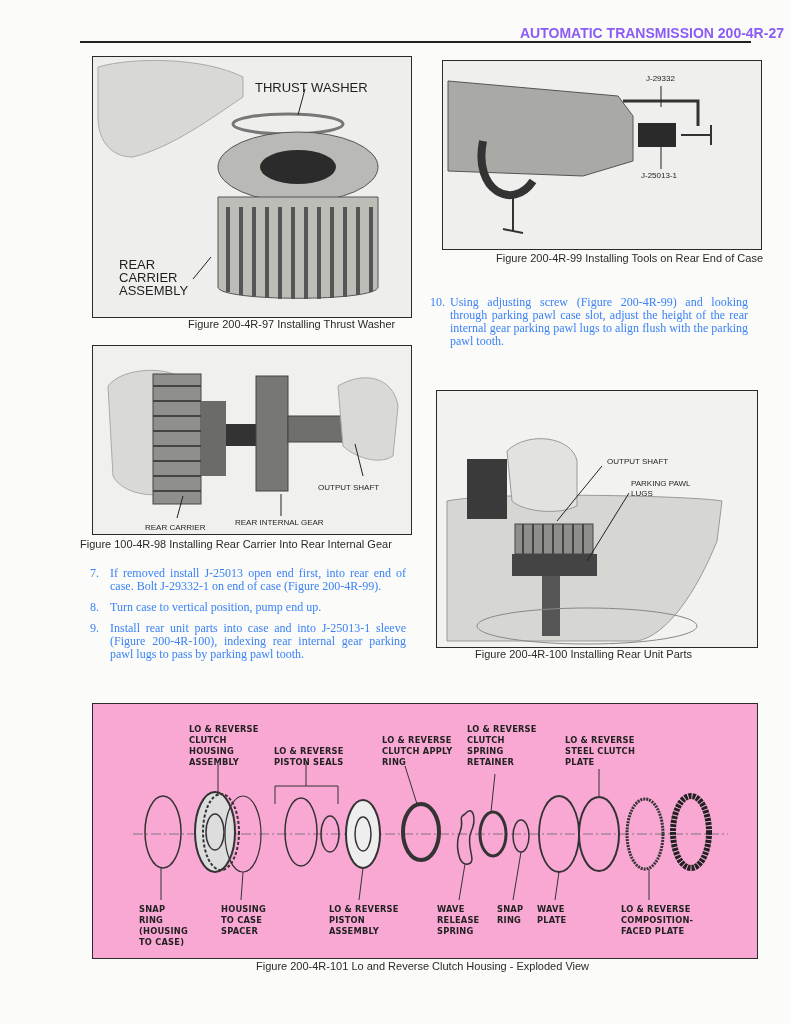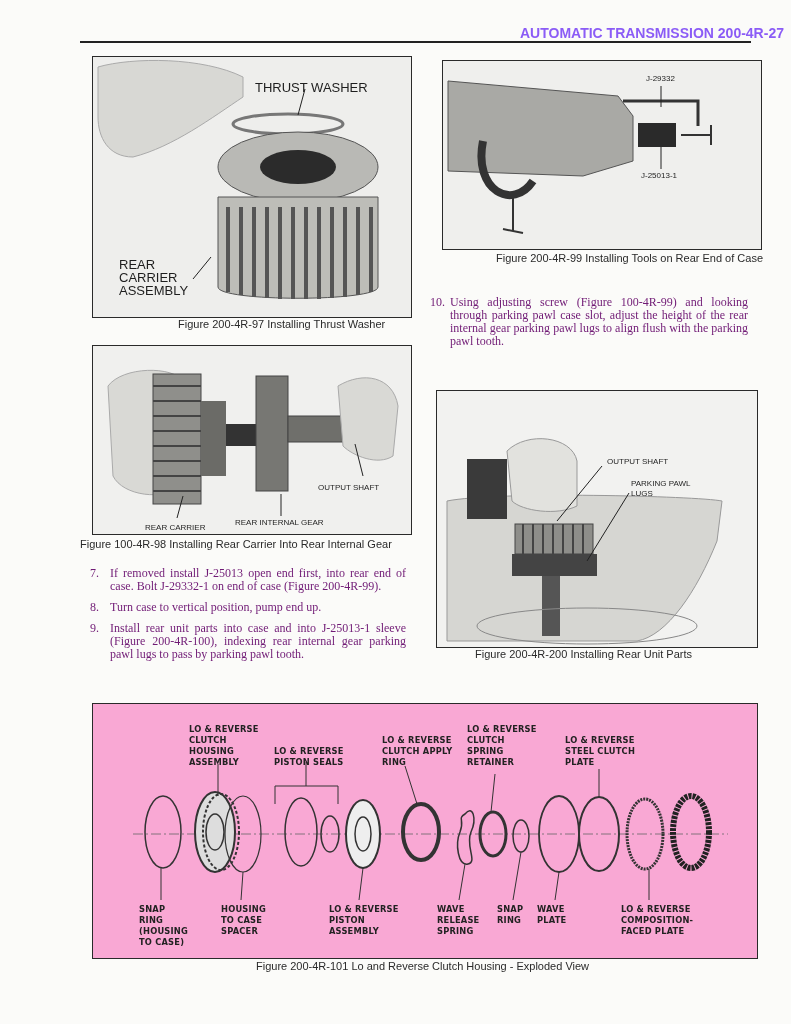--- a/index.html
+++ b/index.html
@@ -15,21 +15,21 @@
   .header-title { left: 520px; top: 25px; font-size: 14px; font-weight: bold; color: #8b5cf6; }
   .header-rule { left: 80px; top: 41px; width: 671px; height: 2px; background: #222; }
 
   .fig-box { border: 1.5px solid #2a2a2a; background: #84cc16; overflow: hidden; margin-left: 12px; }
   .caption { font-size: 11px; color: #2a2a2a; white-space: nowrap; }
 
   .photo-label { font-size: 13px; color: #1e1e1e; line-height: 13px; white-space: pre; }
   .photo-label.small { font-size: 8px; line-height: 10px; }
   .diag-label { font-size: 8.3px; line-height: 11px; white-space: pre; color: #222; }
 
-  .step { font-size: 12px; line-height: 13px; text-align: justify; color: #701a75; }
+  .step { font-size: 12px; line-height: 13px; text-align: justify; color: #3b82f6; }
   .step .num { position: absolute; left: 0; top: 0; }
   .step .txt { margin-left: 20px; display: block; }
 
   svg { display: block; }
 </style>
 </head>
 <body>
 
 <div class="abs header-title sans">AUTOMATIC TRANSMISSION  200-4R-27</div>
 <div class="abs header-rule"></div>
@@ -61,21 +61,21 @@
         <line x1="278" y1="150" x2="278" y2="235"></line>
     </g>
     <line x1="212" y1="32" x2="205" y2="58" stroke="#222" stroke-width="1"></line>
     <line x1="100" y1="222" x2="118" y2="200" stroke="#222" stroke-width="1"></line>
   </svg>
   <div class="abs photo-label sans" style="left:162px;top:24px;">THRUST WASHER</div>
   <div class="abs photo-label sans" style="left:26px;top:201px;">REAR
 CARRIER
 ASSEMBLY</div>
 </div>
-<div class="abs caption sans" style="left:130px;top:318px;padding-left:48px;">Figure 200-4R-97 Installing Thrust Washer</div>
+<div class="abs caption sans" style="left:140px;top:318px;padding-left:48px;">Figure 200-4R-97 Installing Thrust Washer</div>
 
 <div class="abs fig-box" style="left:430px;top:60px;width:318px;height:188px;">
   <svg width="318" height="188">
     <rect width="318" height="188" fill="#efefed"></rect>
     <path d="M5,20 L175,35 L190,55 L190,100 L140,115 L5,110 Z" fill="#a9a9a5" stroke="#555"></path>
     <rect x="195" y="62" width="38" height="24" fill="#2a2a2a"></rect>
     <path d="M180,40 L255,40 L255,65" fill="none" stroke="#333" stroke-width="3"></path>
     <line x1="238" y1="74" x2="268" y2="74" stroke="#333" stroke-width="2"></line>
     <line x1="268" y1="64" x2="268" y2="84" stroke="#333" stroke-width="2"></line>
     <path d="M40,80 C30,130 70,150 90,120" fill="none" stroke="#333" stroke-width="8"></path>
@@ -84,21 +84,21 @@
     <line x1="218" y1="25" x2="218" y2="46" stroke="#222" stroke-width="1"></line>
     <line x1="218" y1="86" x2="218" y2="108" stroke="#222" stroke-width="1"></line>
   </svg>
   <div class="abs photo-label small sans" style="left:203px;top:13px;">J-29332</div>
   <div class="abs photo-label small sans" style="left:198px;top:110px;">J-25013-1</div>
 </div>
 <div class="abs caption sans" style="left:452px;top:252px;padding-left:44px;">Figure 200-4R-99 Installing Tools on Rear End of Case</div>
 
 <div class="abs step" style="left:430px;top:296px;width:318px;">
   <span class="num">10.</span>
-  <span class="txt">Using adjusting screw (Figure 100-4R-99) and looking through parking pawl case slot, adjust the height of the rear internal gear parking pawl lugs to align flush with the parking pawl tooth.</span>
+  <span class="txt">Using adjusting screw (Figure 200-4R-99) and looking through parking pawl case slot, adjust the height of the rear internal gear parking pawl lugs to align flush with the parking pawl tooth.</span>
 </div>
 
 <div class="abs fig-box" style="left:80px;top:345px;width:318px;height:188px;">
   <svg width="318" height="188">
     <rect width="318" height="188" fill="#f0f0ee"></rect>
     <path d="M15,40 C30,20 80,20 90,35 L90,140 C70,155 30,150 20,130 Z" fill="#d9d9d5" stroke="#aaa"></path>
     <rect x="60" y="28" width="48" height="130" fill="#8f8f8b" stroke="#444"></rect>
     <g stroke="#444" stroke-width="2">
       <line x1="60" y1="40" x2="108" y2="40"></line>
         <line x1="60" y1="55" x2="108" y2="55"></line>
@@ -156,21 +156,21 @@
     <rect x="75" y="163" width="85" height="22" fill="#444"></rect>
     <rect x="105" y="185" width="18" height="60" fill="#555"></rect>
     <ellipse cx="150" cy="235" rx="110" ry="18" fill="none" stroke="#888"></ellipse>
     <line x1="120" y1="130" x2="165" y2="75" stroke="#222" stroke-width="1"></line>
     <line x1="150" y1="170" x2="192" y2="102" stroke="#222" stroke-width="1"></line>
   </svg>
   <div class="abs photo-label small sans" style="left:170px;top:66px;">OUTPUT SHAFT</div>
   <div class="abs photo-label small sans" style="left:194px;top:88px;">PARKING PAWL
 LUGS</div>
 </div>
-<div class="abs caption sans" style="left:475px;top:648px;">Figure 200-4R-200 Installing Rear Unit Parts</div>
+<div class="abs caption sans" style="left:475px;top:648px;">Figure 200-4R-100 Installing Rear Unit Parts</div>
 
 <div class="abs" style="left:92px;top:703px;width:664px;height:254px;border:1.5px solid #2a2a2a;background:#f9a8d4;text-decoration:underline;">
   <svg width="664" height="254">
 
     <line x1="40" y1="130" x2="635" y2="130" stroke="#666" stroke-width="0.8" stroke-dasharray="10,3,2,3"></line>
 
     <ellipse cx="70" cy="128" rx="18" ry="36" fill="none" stroke="#333" stroke-width="1.5"></ellipse>
 
     <ellipse cx="122" cy="128" rx="20" ry="40" fill="#ddd" stroke="#333" stroke-width="2"></ellipse>
     <ellipse cx="122" cy="128" rx="9" ry="18" fill="none" stroke="#333" stroke-width="1.5"></ellipse>

